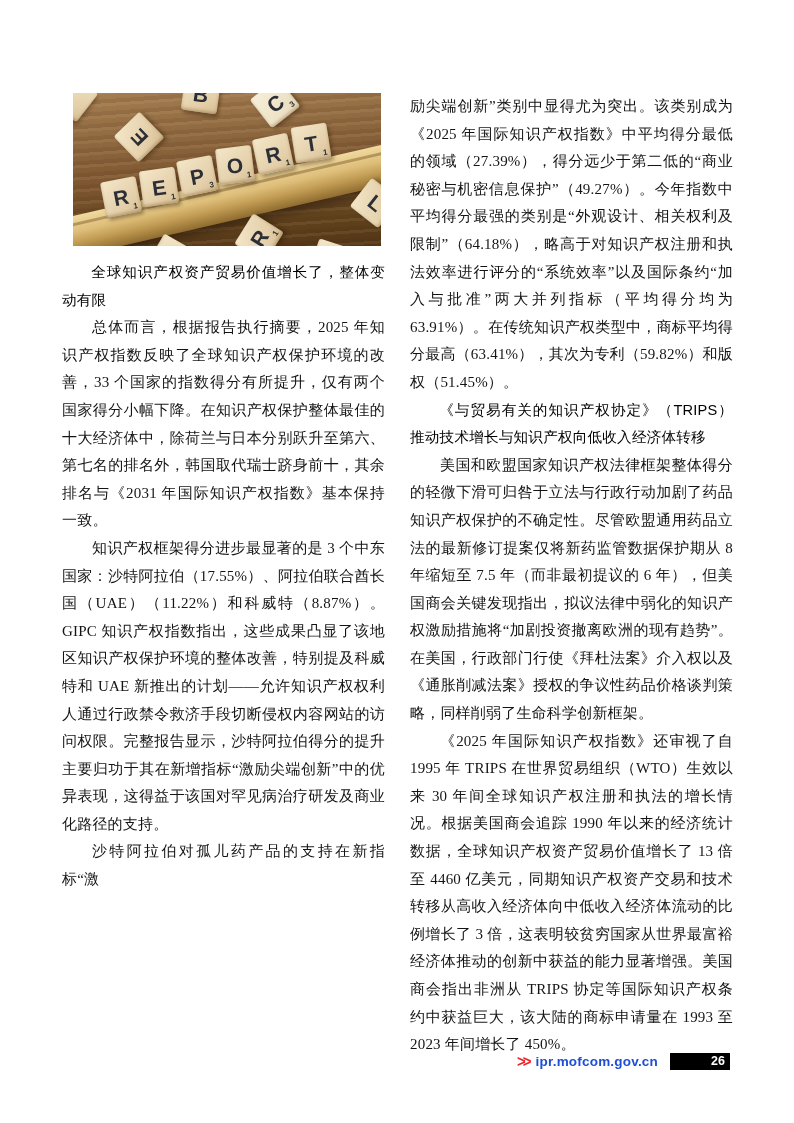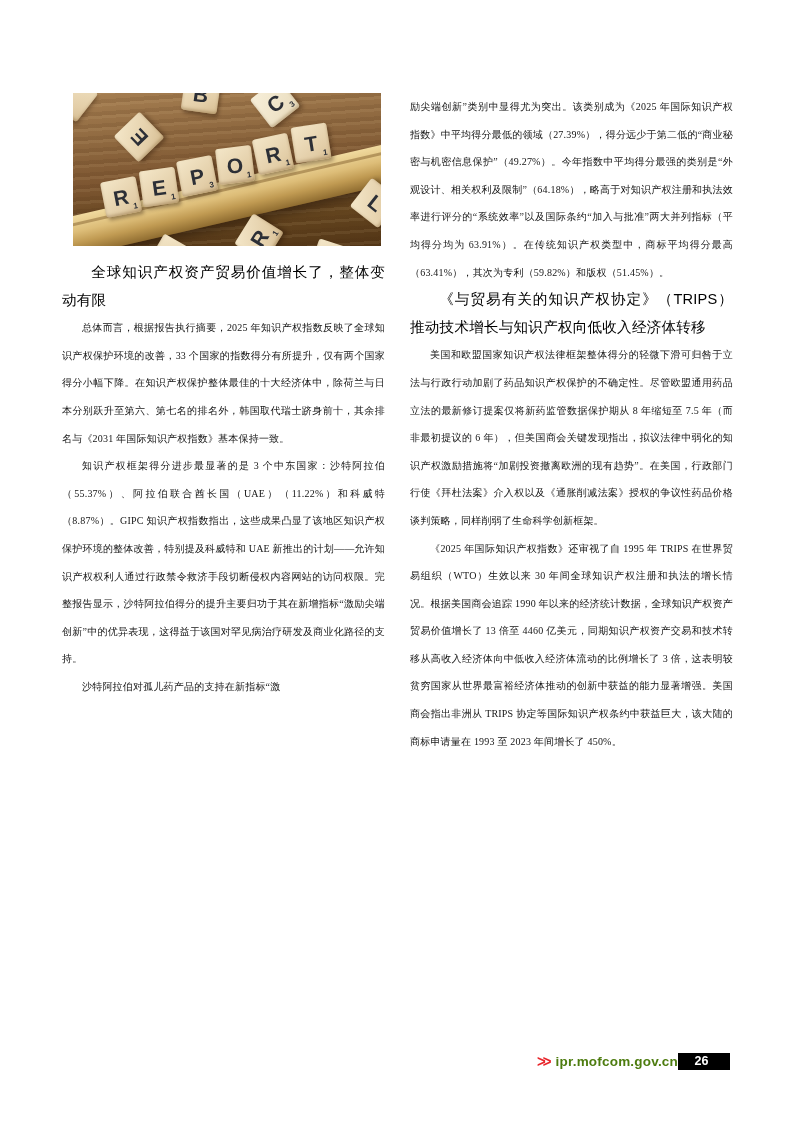--- a/index.html
+++ b/index.html
@@ -1,20 +1,20 @@
 <!DOCTYPE html>
 <html><head>
 <meta charset="utf-8">
 <style>
   html,body{margin:0;padding:0;background:#ffffff;}
   .page{position:relative;width:794px;height:1123px;background:#fff;overflow:hidden;
         font-family:"Liberation Serif","DejaVu Serif",serif;color:#121212;}
   .content{position:absolute;left:62px;top:93px;width:671px;display:flex;gap:25px;}
   .col{width:323px;}
-  .para{margin:0;font-size:10px;line-height:27.6px;text-align:justify;text-indent:2em;
+  .para{margin:0;font-size:15px;line-height:27.6px;text-align:justify;text-indent:2em;
         letter-spacing:0.2px;color:#141414;}
   .para.cont{text-indent:0;}
   .para.heading{font-weight:400;font-family:"Liberation Sans","DejaVu Sans",sans-serif;
         font-size:14.6px;color:#000;}
   
   .photo{position:relative;width:308px;height:153px;margin:0 0 13px 11px;overflow:hidden;
          background:linear-gradient(175deg,#a57e51 0%,#8f6940 28%,#7d5631 52%,#64451f 78%,#523516 100%);}
   .grain{position:absolute;inset:-20px;
          background:repeating-linear-gradient(-4deg,rgba(255,228,180,0.07) 0 3px,rgba(70,40,15,0.10) 3px 7px,rgba(0,0,0,0) 7px 12px);}
   .rack{position:absolute;left:-30px;top:130px;width:430px;height:40px;transform:rotate(-13deg);
@@ -43,23 +43,23 @@
   .s4{left:284px;top:92px;transform:rotate(-52deg);}
   .s4 .tl{transform:rotate(90deg);}
   .s5{left:168px;top:127px;transform:rotate(-58deg);}
   .s6{left:240px;top:150px;transform:rotate(18deg);}
   .s7{left:80px;top:147px;transform:rotate(30deg);}
   
   .footer{position:absolute;top:1052px;right:64px;height:18px;display:flex;align-items:center;
           font-family:"Liberation Sans","DejaVu Sans",sans-serif;}
   .chevrons{color:#e8262b;font-weight:700;font-size:15px;letter-spacing:-3px;margin-right:7px;
             transform:scaleY(1.05);}
-  .site{font-weight:700;font-size:13.5px;color:#4d7c0f;letter-spacing:0.2px;margin-right:0;}
+  .site{font-weight:700;font-size:13.5px;color:#1d4ed8;letter-spacing:0.2px;margin-right:12px;}
   .pagebox{background:#000;color:#fff;font-weight:700;font-size:12.5px;height:17px;line-height:17px;
-           width:52px;text-align:center;padding-right:5px;box-sizing:border-box;}
+           width:60px;text-align:right;padding-right:5px;box-sizing:border-box;}
 </style>
 </head>
 <body>
 
 <div class="page">
   <div class="content">
 
     <div class="col">
       <figure class="photo">
         <div class="grain"></div>
@@ -109,21 +109,21 @@
             <span class="tv">1</span>
           </div>
         <div class="tile t5">
             <span class="tl">T</span>
             <span class="tv">1</span>
           </div>
       </figure>
 
       <p class="para heading">全球知识产权资产贸易价值增长了，整体变动有限</p>
       <p class="para">总体而言，根据报告执行摘要，2025 年知识产权指数反映了全球知识产权保护环境的改善，33 个国家的指数得分有所提升，仅有两个国家得分小幅下降。在知识产权保护整体最佳的十大经济体中，除荷兰与日本分别跃升至第六、第七名的排名外，韩国取代瑞士跻身前十，其余排名与《2031 年国际知识产权指数》基本保持一致。</p>
-      <p class="para">知识产权框架得分进步最显著的是 3 个中东国家：沙特阿拉伯（55.37%）、阿拉伯联合酋长国（UAE）（11.22%）和科威特（8.87%）。GIPC 知识产权指数指出，这些成果凸显了该地区知识产权保护环境的整体改善，特别提及科威特和 UAE 新推出的计划——允许知识产权权利人通过行政禁令救济手段切断侵权内容网站的访问权限。完整报告显示，沙特阿拉伯得分的提升主要归功于其在新增指标“激励尖端创新”中的优异表现，这得益于该国对罕见病治疗研发及商业化路径的支持。</p>
+      <p class="para">知识产权框架得分进步最显著的是 3 个中东国家：沙特阿拉伯（17.55%）、阿拉伯联合酋长国（UAE）（11.22%）和科威特（8.87%）。GIPC 知识产权指数指出，这些成果凸显了该地区知识产权保护环境的整体改善，特别提及科威特和 UAE 新推出的计划——允许知识产权权利人通过行政禁令救济手段切断侵权内容网站的访问权限。完整报告显示，沙特阿拉伯得分的提升主要归功于其在新增指标“激励尖端创新”中的优异表现，这得益于该国对罕见病治疗研发及商业化路径的支持。</p>
       <p class="para">沙特阿拉伯对孤儿药产品的支持在新指标“激</p>
     </div>
 
     <div class="col">
       <p class="para cont">励尖端创新”类别中显得尤为突出。该类别成为《2025 年国际知识产权指数》中平均得分最低的领域（27.39%），得分远少于第二低的“商业秘密与机密信息保护”（49.27%）。今年指数中平均得分最强的类别是“外观设计、相关权利及限制”（64.18%），略高于对知识产权注册和执法效率进行评分的“系统效率”以及国际条约“加入与批准”两大并列指标（平均得分均为 63.91%）。在传统知识产权类型中，商标平均得分最高（63.41%），其次为专利（59.82%）和版权（51.45%）。</p>
       <p class="para heading">《与贸易有关的知识产权协定》（TRIPS）推动技术增长与知识产权向低收入经济体转移</p>
       <p class="para">美国和欧盟国家知识产权法律框架整体得分的轻微下滑可归咎于立法与行政行动加剧了药品知识产权保护的不确定性。尽管欧盟通用药品立法的最新修订提案仅将新药监管数据保护期从 8 年缩短至 7.5 年（而非最初提议的 6 年），但美国商会关键发现指出，拟议法律中弱化的知识产权激励措施将“加剧投资撤离欧洲的现有趋势”。在美国，行政部门行使《拜杜法案》介入权以及《通胀削减法案》授权的争议性药品价格谈判策略，同样削弱了生命科学创新框架。</p>
       <p class="para">《2025 年国际知识产权指数》还审视了自 1995 年 TRIPS 在世界贸易组织（WTO）生效以来 30 年间全球知识产权注册和执法的增长情况。根据美国商会追踪 1990 年以来的经济统计数据，全球知识产权资产贸易价值增长了 13 倍至 4460 亿美元，同期知识产权资产交易和技术转移从高收入经济体向中低收入经济体流动的比例增长了 3 倍，这表明较贫穷国家从世界最富裕经济体推动的创新中获益的能力显著增强。美国商会指出非洲从 TRIPS 协定等国际知识产权条约中获益巨大，该大陆的商标申请量在 1993 至 2023 年间增长了 450%。</p>
     </div>
 

